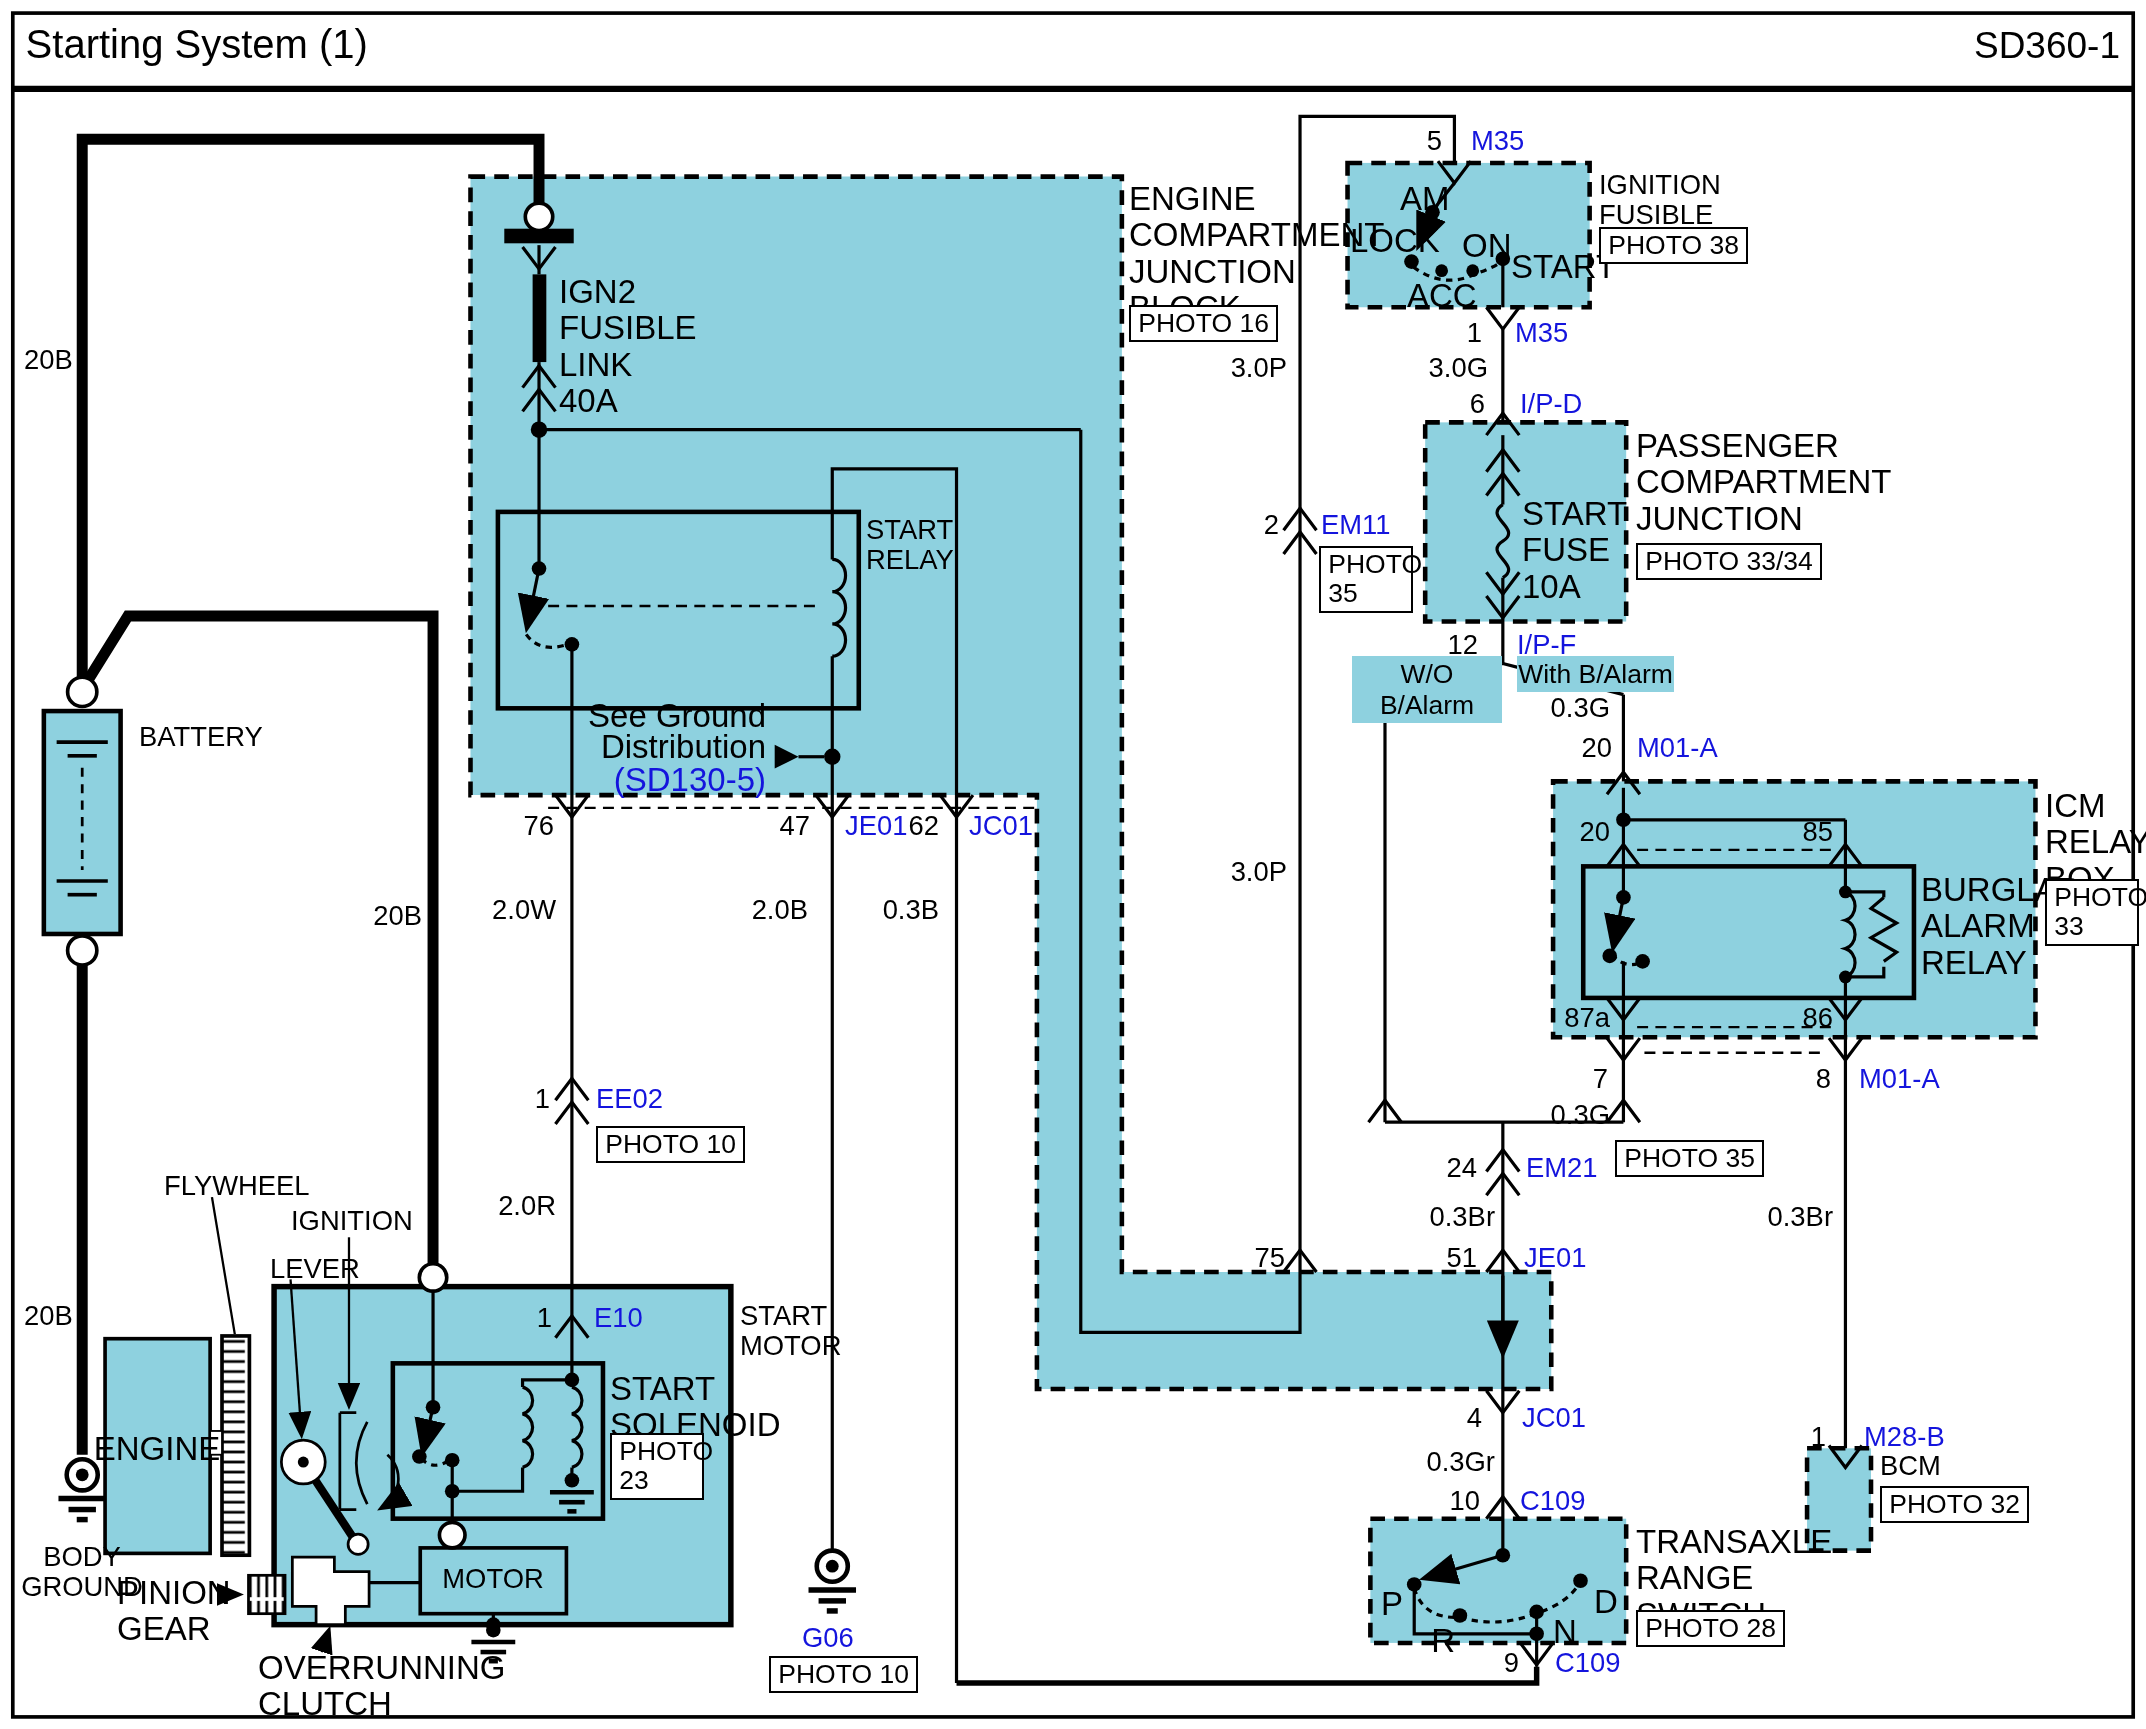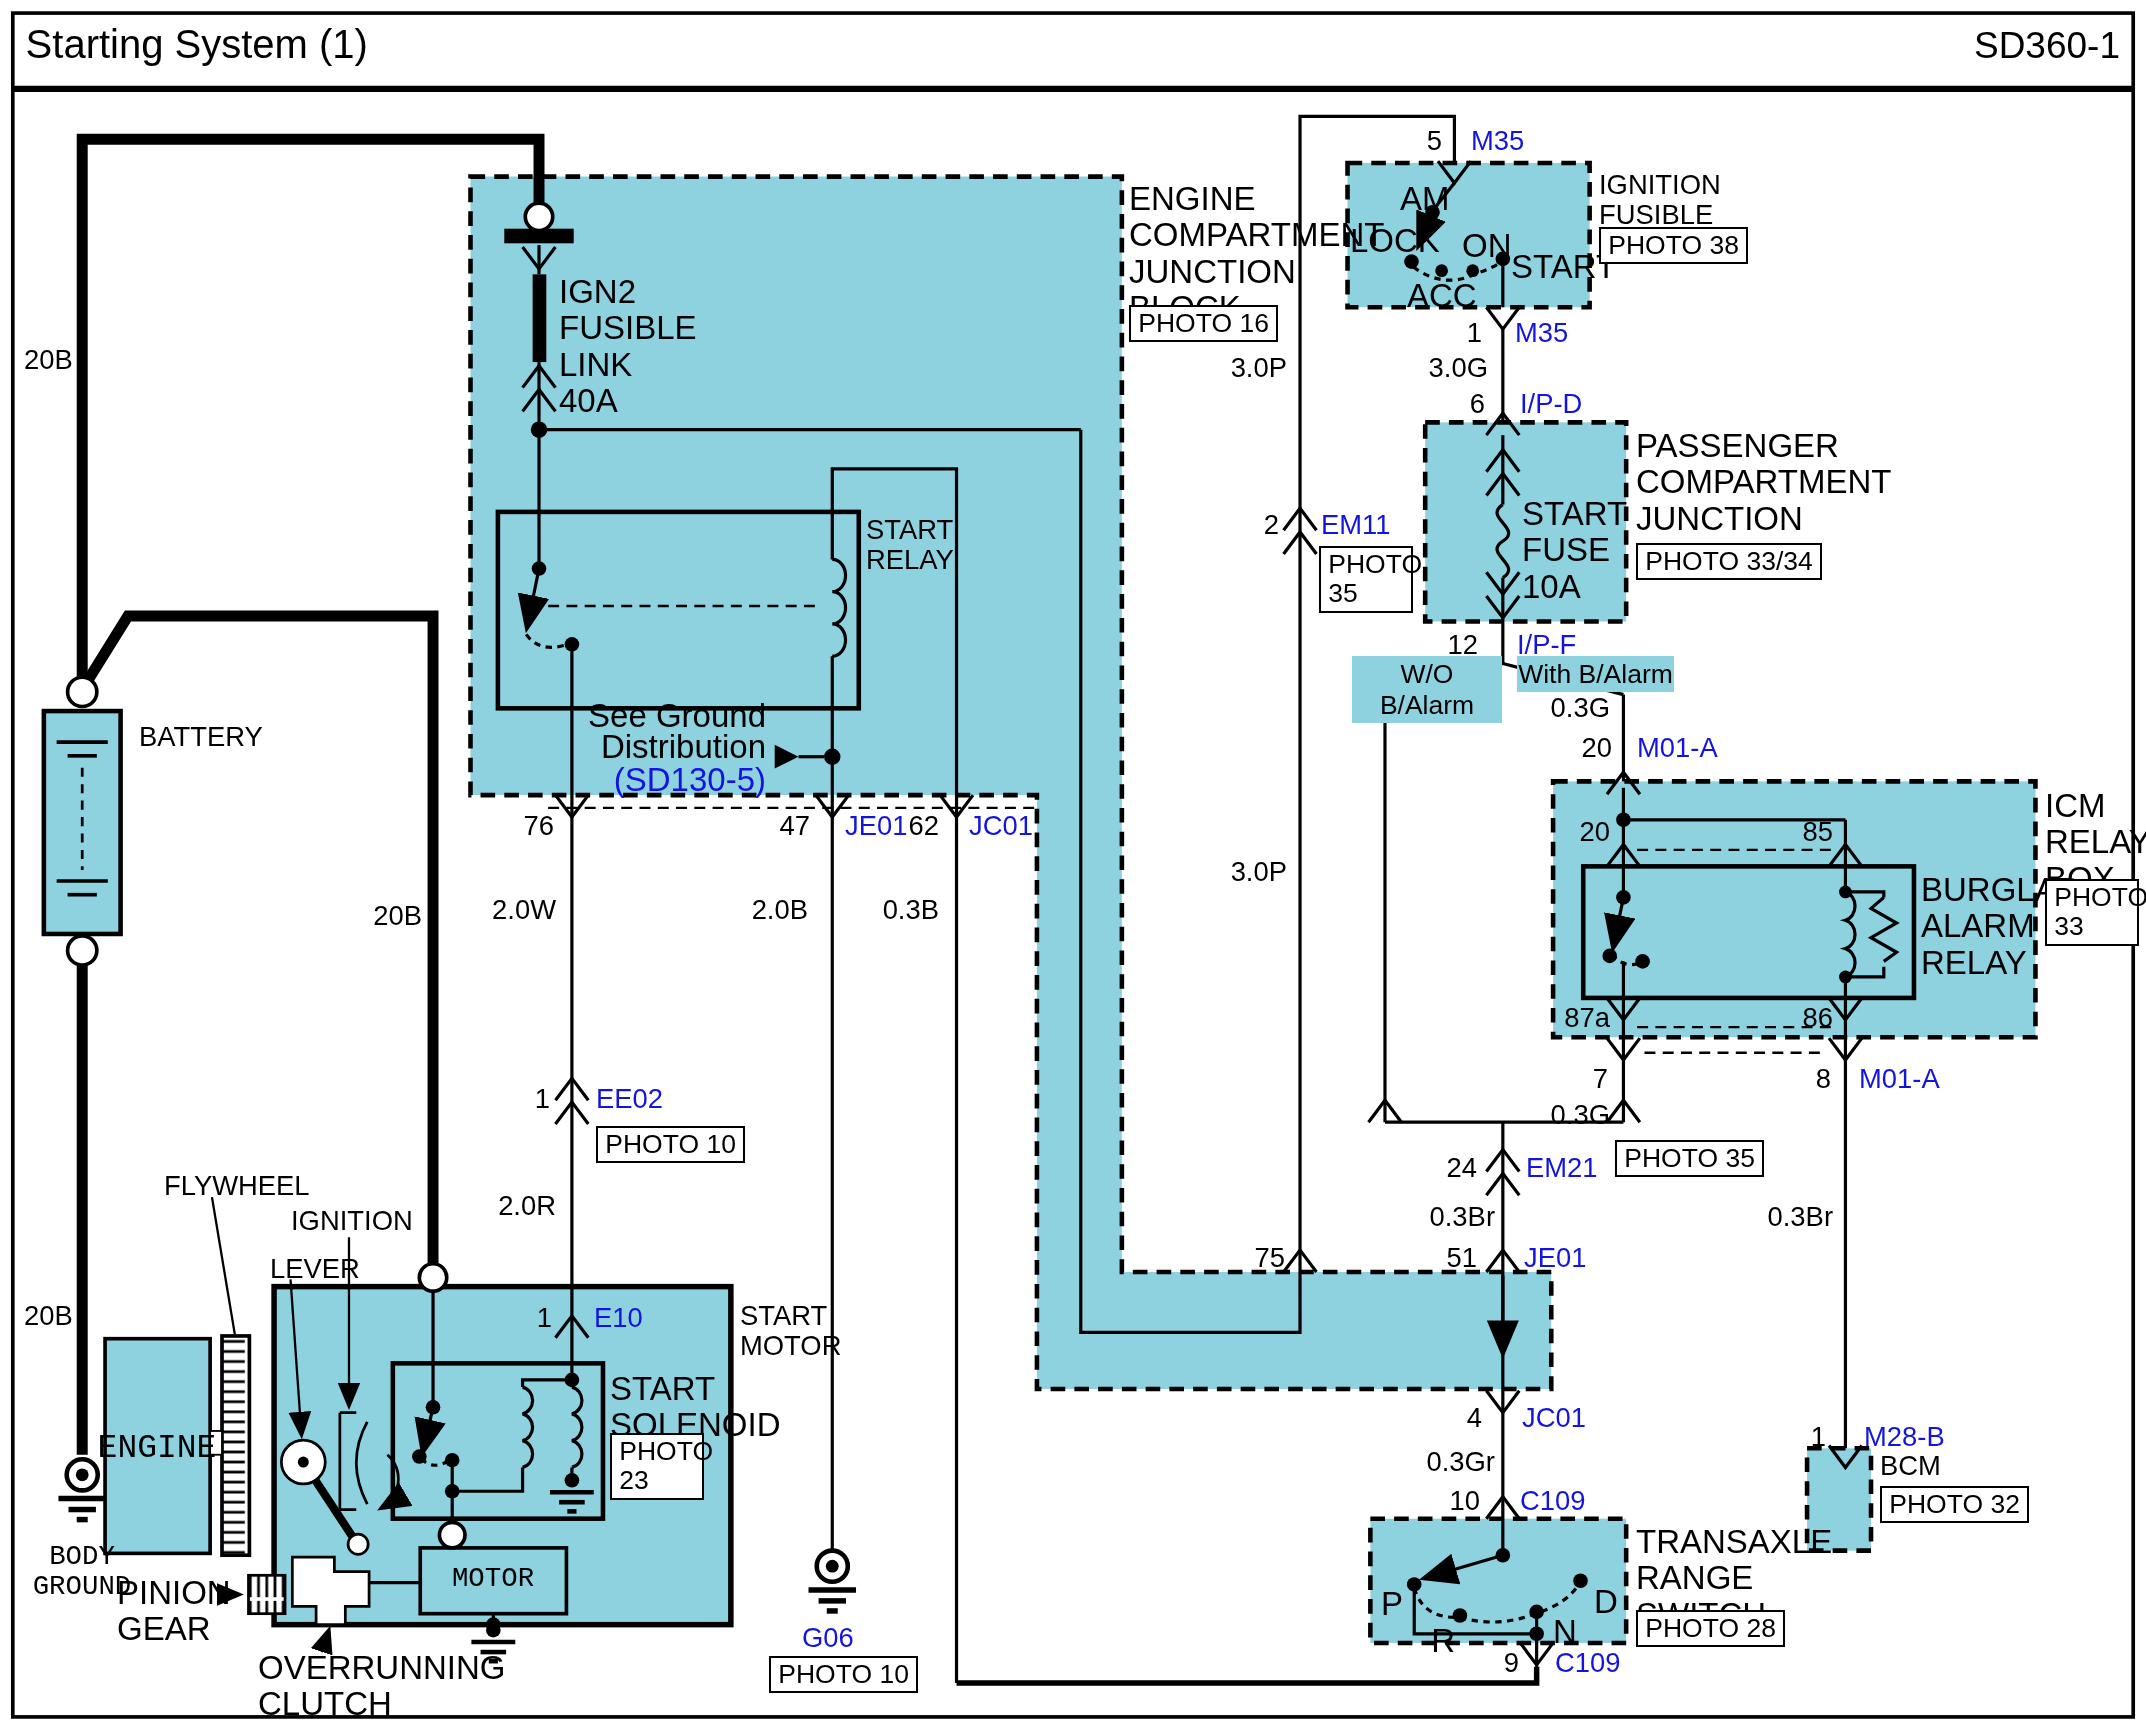--- a/index.html
+++ b/index.html
@@ -2,21 +2,21 @@
 <html style="font-size:14.6px"><head>
 <meta charset="utf-8">
 <style>
   html,body{margin:0;padding:0;}
   body{width:2146px;height:1730px;position:relative;background:#fff;
        font-family:"Liberation Sans",sans-serif;color:#000;}
   svg{position:absolute;left:0;top:0;}
   .lbl{position:absolute;font-size:27.4px;line-height:1.1;white-space:nowrap;z-index:5;}
   .wrap{white-space:normal;}
   .ra{transform:translateX(-100%);}
-  .ca{transform:translateX(-50%);text-align:center;font-family:Liberation Mono, monospace;}
+  .ca{transform:translateX(-50%);text-align:center;}
   .blue{color:#1414dd;}
   .fs28{font-size:33px;}
   .title{font-size:40px;font-weight:400;}
   .code{font-size:37px;}
   .photobox{position:absolute;background:#fff;border:2.7px solid #000;font-size:26.5px;
             padding:1.8px 7.3px;white-space:nowrap;z-index:6;line-height:1.12;}
   .photobox.wrap{white-space:normal;}
   .chip{position:absolute;background:#8ed1df;font-size:26.5px;padding:2.7px 0;
         text-align:center;z-index:5;}
 </style>

